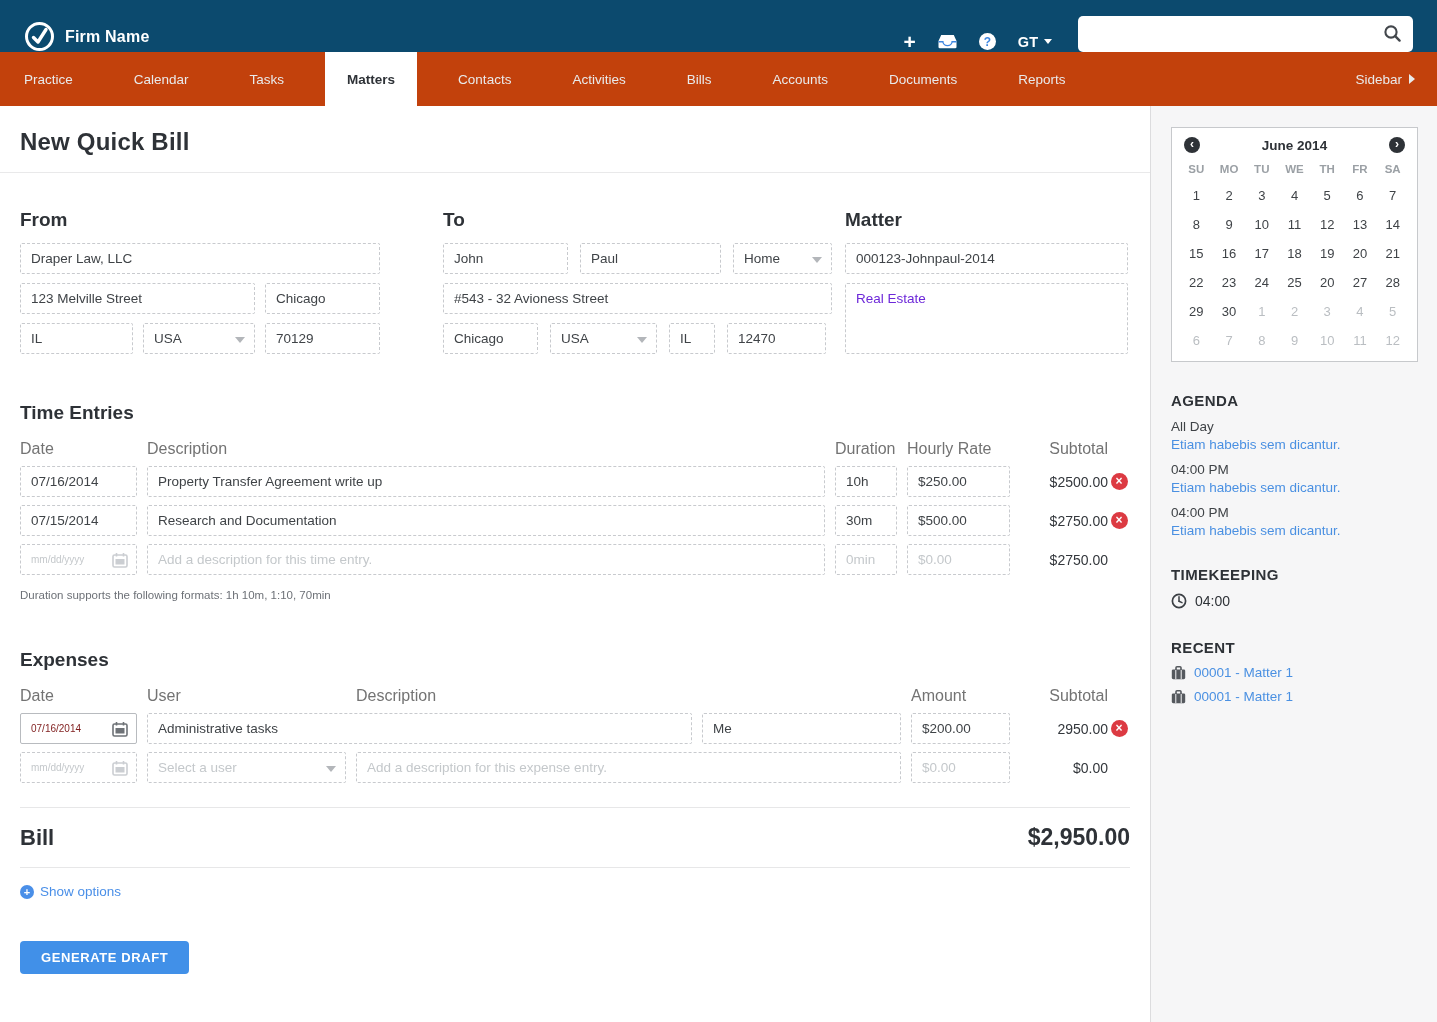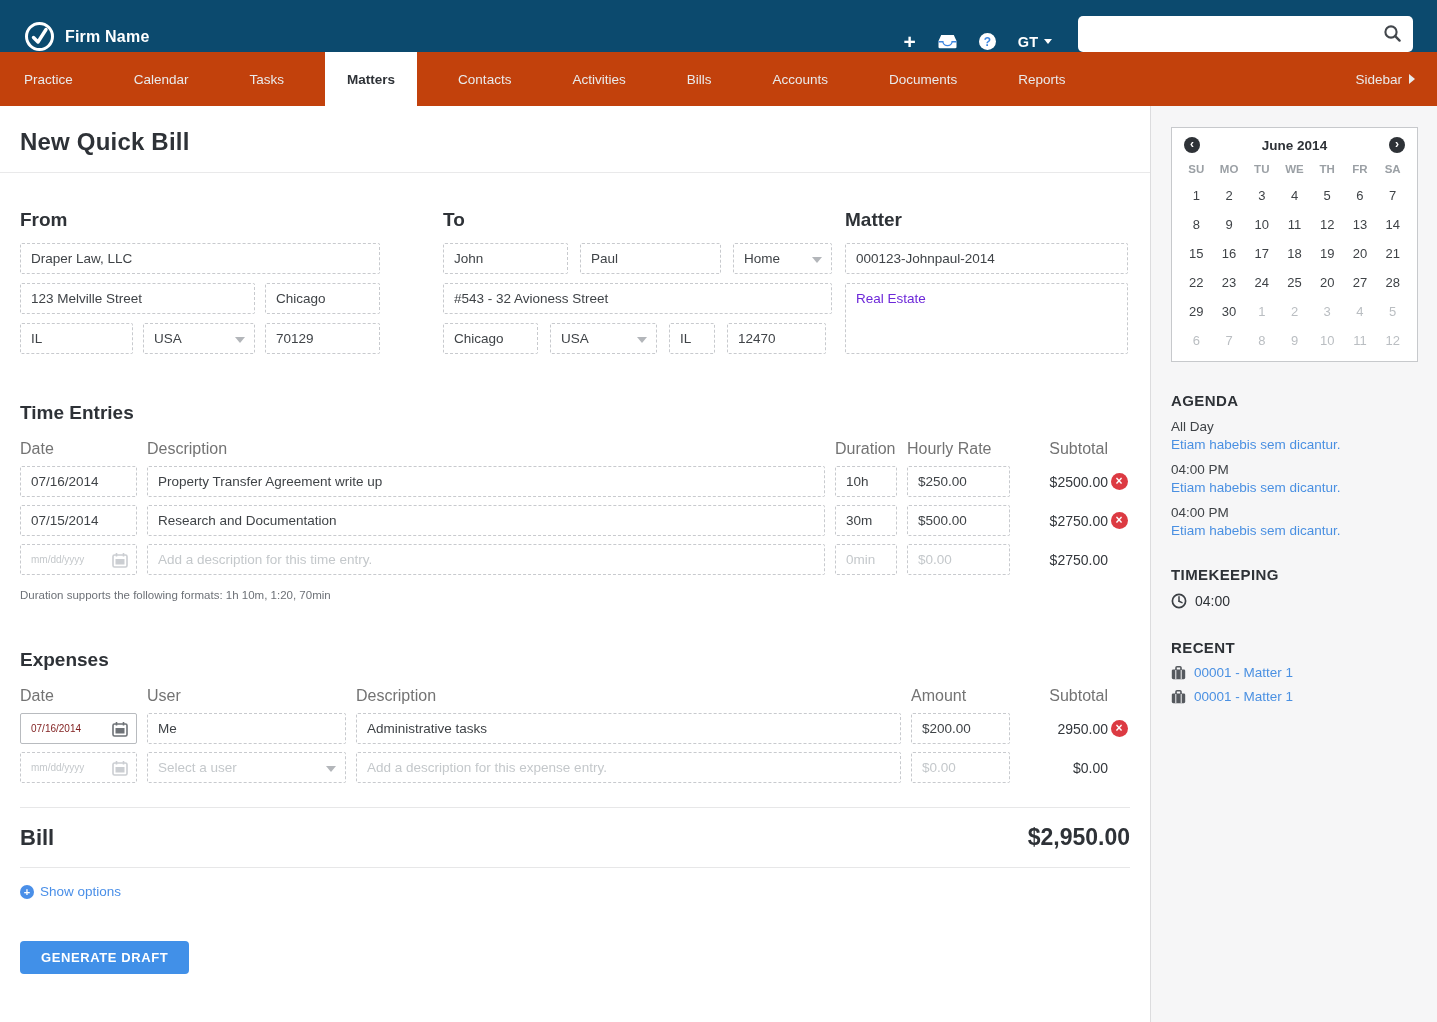--- a/index.html
+++ b/index.html
@@ -314,21 +314,21 @@
           <rect x="3.5" y="7" width="9" height="5.5" fill="#cbced2"></rect>
         </svg>
       </div>
       <input class="fld c-desc" placeholder="Add a description for this time entry." style="">
       <input class="fld c-dur" placeholder="0min" style="">
       <input class="fld c-rate money" placeholder="$0.00" style="">
       <div class="c-sub sub-val">$2750.00</div>
       <div class="c-del"></div>
     </div>
 
-    <div class="help-text">Duration supports the following formats: 1h 10m, 1:20, 70min</div>
+    <div class="help-text">Duration supports the following formats: 1h 10m, 1:10, 70min</div>
   </section>
 
   
   <section>
     <h2 class="sect-head">Expenses</h2>
     <div class="trow thead">
       <div class="c-date">Date</div>
       <div class="c-user">User</div>
       <div class="c-desc">Description</div>
       <div class="c-amt">Amount</div>
@@ -339,22 +339,22 @@
     <div class="trow">
       <div class="datefld solid c-date">
         <input type="text" value="07/16/2014" style="">
         <svg width="16" height="16" viewBox="0 0 16 16">
           <rect x="1" y="3" width="14" height="12" rx="1.5" fill="none" stroke="#6e7277" stroke-width="1.6"></rect>
           <line x1="4.5" y1="1" x2="4.5" y2="4.5" stroke="#6e7277" stroke-width="1.6"></line>
           <line x1="11.5" y1="1" x2="11.5" y2="4.5" stroke="#6e7277" stroke-width="1.6"></line>
           <rect x="3.5" y="7" width="9" height="5.5" fill="#6e7277"></rect>
         </svg>
       </div>
+      <input class="fld solid c-desc" value="Administrative tasks" style="">
       <input class="fld solid c-user" value="Me" style="">
-      <input class="fld solid c-desc" value="Administrative tasks" style="">
       <input class="fld solid c-amt money" value="$200.00" style="">
       <div class="c-sub sub-val">2950.00</div>
       <div class="c-del">
             <span class="del-btn">×</span>
           </div>
     </div>
 
     <div class="trow">
       <div class="datefld c-date">
         <input type="text" placeholder="mm/dd/yyyy" style="">

